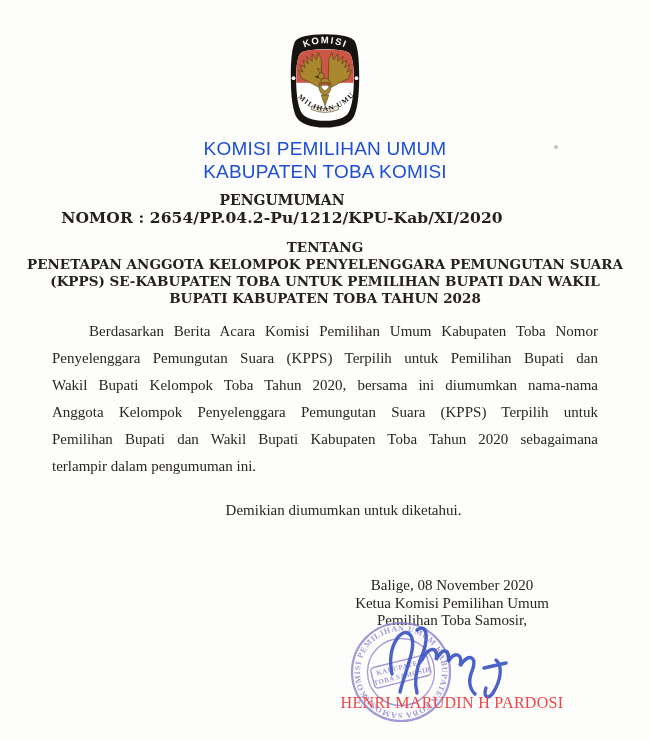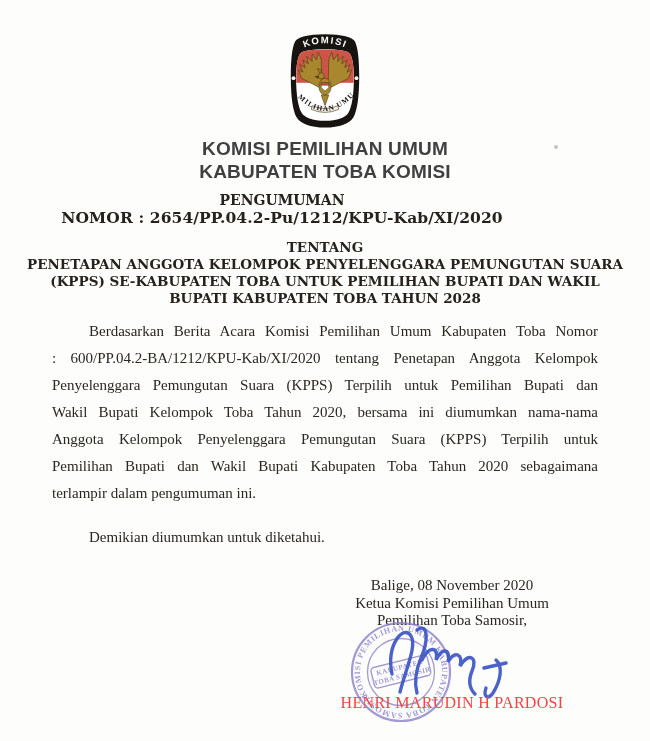--- a/index.html
+++ b/index.html
@@ -5,22 +5,22 @@
   html,body{margin:0;padding:0;background:#ffffff;}
   .page{
     position:relative;width:650px;height:741px;background:#fdfdfc;
     font-family:"Liberation Serif",serif;color:#24201c;overflow:hidden;
   }
   
   .logo{position:absolute;left:287px;top:31px;width:76px;height:99px;}
   
   .org-header{
     position:absolute;top:137px;left:0;width:650px;text-align:center;
-    font-family:"Liberation Sans",sans-serif;font-weight:bold;
-    font-size:19px;line-height:23px;letter-spacing:.2px;color:#404040;
+    font-family:"Liberation Sans",sans-serif;font-weight:normal;
+    font-size:19px;line-height:23px;letter-spacing:.2px;color:#1d4ed8;
   }
   .announce{
     position:absolute;top:192px;left:0;width:564px;text-align:center;
     font-family:"DejaVu Serif",serif;font-weight:bold;color:#26211b;
   }
   .announce-label{font-size:14px;line-height:16px;}
   .announce-number{font-size:15.5px;line-height:19px;letter-spacing:.1px;}
   .subject{
     position:absolute;top:239px;left:0;width:650px;text-align:center;
     font-family:"DejaVu Serif",serif;font-weight:bold;color:#26211b;
@@ -28,21 +28,21 @@
   }
   .subject-label{margin-bottom:0px;}
   
   .body-text{
     position:absolute;top:318px;left:52px;width:546px;
     font-size:15px;line-height:27px;color:#2a2620;font-family:Liberation Serif, serif;
   }
   .p1 .bline{text-align:justify;text-align-last:justify;}
   .p1 div.bline:first-of-type{text-indent:37px;}
   .p1 div.bline:last-of-type{text-align-last:left;}
-  .p2{margin-top:17px;text-indent:37px;}
+  .p2{margin-top:17px;text-indent:37px;text-align:center;}
   
   .sig-block{
     position:absolute;top:577px;left:322px;width:260px;text-align:center;
     font-size:15px;line-height:17.5px;color:#2a2620;
   }
   .sig-name{
     position:absolute;top:694px;left:322px;width:260px;text-align:center;
     font-size:16px;letter-spacing:.3px;color:#ef4444;
   }
   .stamp{position:absolute;left:349px;top:620px;width:104px;height:104px;opacity:.78;}
@@ -110,21 +110,20 @@
     <div class="sline">PENETAPAN ANGGOTA KELOMPOK PENYELENGGARA PEMUNGUTAN SUARA</div>
         <div class="sline">(KPPS) SE-KABUPATEN TOBA UNTUK PEMILIHAN BUPATI DAN WAKIL</div>
         <div class="sline">BUPATI KABUPATEN TOBA TAHUN 2028</div>
       </div>
   </div>
 
   <div class="body-text">
     <div class="p1">
 
     <div class="bline">Berdasarkan Berita Acara Komisi Pemilihan Umum Kabupaten Toba Nomor</div>
-        <div class="bline">: 600/PP.04.2-BA/1212/KPU-Kab/XI/2020 tentang Penetapan Anggota Kelompok</div>
         <div class="bline">Penyelenggara Pemungutan Suara (KPPS) Terpilih untuk Pemilihan Bupati dan</div>
         <div class="bline">Wakil Bupati Kelompok Toba Tahun 2020, bersama ini diumumkan nama-nama</div>
         <div class="bline">Anggota Kelompok Penyelenggara Pemungutan Suara (KPPS) Terpilih untuk</div>
         <div class="bline">Pemilihan Bupati dan Wakil Bupati Kabupaten Toba Tahun 2020 sebagaimana</div>
         <div class="bline">terlampir dalam pengumuman ini.</div>
       </div>
     <div class="p2">Demikian diumumkan untuk diketahui.</div>
   </div>
 
   <div class="sig-block">

